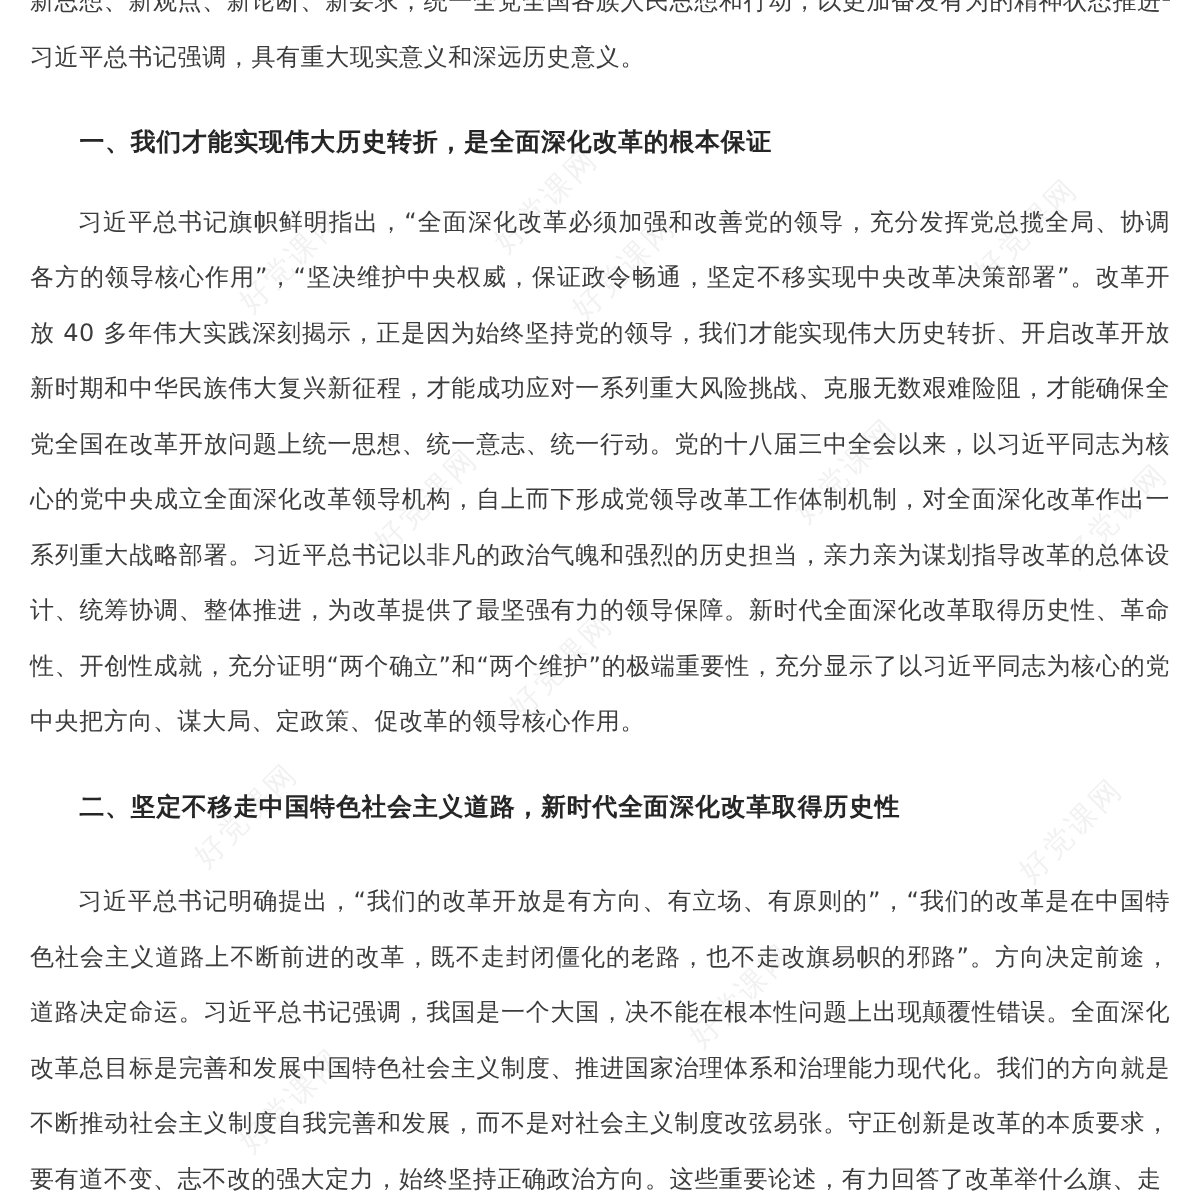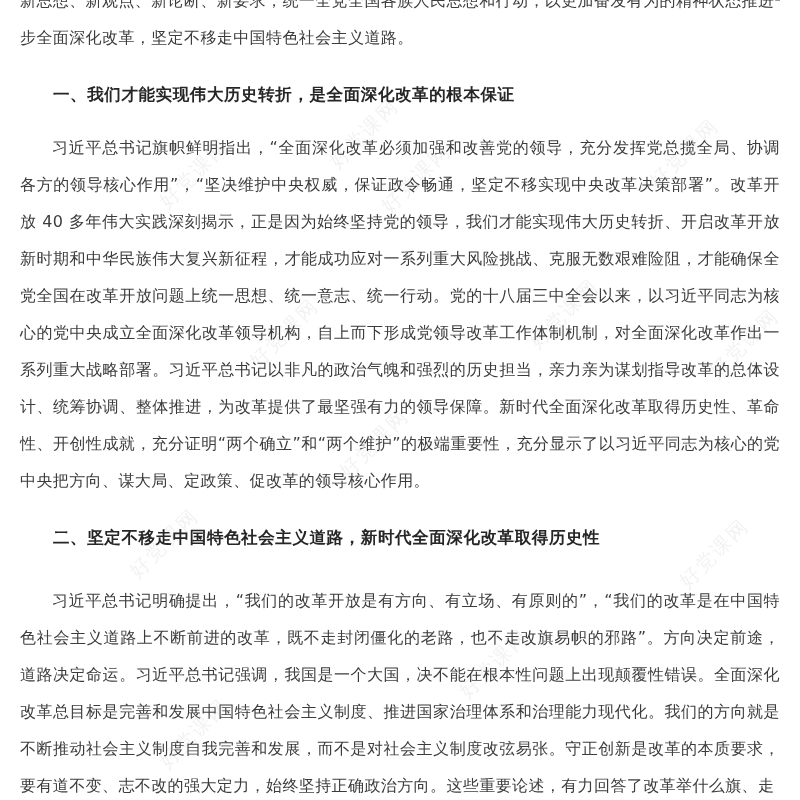--- a/index.html
+++ b/index.html
@@ -96,21 +96,21 @@
   <span class="wm">好党课网</span>
   <span class="wm">好党课网</span>
   <span class="wm">好党课网</span>
 </div>
 
 <div class="page">
   <div class="content">
 
     <div class="opening">
       <div class="clipped-line">新思想、新观点、新论断、新要求，统一全党全国各族人民思想和行动，以更加奋发有为的精神状态推进一</div>
-      <div class="visible-line">步全面深化改革，坚定不移走中国特色社会主义道路。</div>
+      <div class="visible-line">习近平总书记强调，具有重大现实意义和深远历史意义。</div>
     </div>
 
     <div class="section section-1">
       <h2 class="heading">一、我们才能实现伟大历史转折，是全面深化改革的根本保证</h2>
       <p class="body-par">习近平总书记旗帜鲜明指出，“全面深化改革必须加强和改善党的领导，充分发挥党总揽全局、协调各方的领导核心作用”，“坚决维护中央权威，保证政令畅通，坚定不移实现中央改革决策部署”。改革开放 40 多年伟大实践深刻揭示，正是因为始终坚持党的领导，我们才能实现伟大历史转折、开启改革开放新时期和中华民族伟大复兴新征程，才能成功应对一系列重大风险挑战、克服无数艰难险阻，才能确保全党全国在改革开放问题上统一思想、统一意志、统一行动。党的十八届三中全会以来，以习近平同志为核心的党中央成立全面深化改革领导机构，自上而下形成党领导改革工作体制机制，对全面深化改革作出一系列重大战略部署。习近平总书记以非凡的政治气魄和强烈的历史担当，亲力亲为谋划指导改革的总体设计、统筹协调、整体推进，为改革提供了最坚强有力的领导保障。新时代全面深化改革取得历史性、革命性、开创性成就，充分证明“两个确立”和“两个维护”的极端重要性，充分显示了以习近平同志为核心的党中央把方向、谋大局、定政策、促改革的领导核心作用。</p>
     </div>
 
     <div class="section section-2">
       <h2 class="heading">二、坚定不移走中国特色社会主义道路，新时代全面深化改革取得历史性</h2>
       <p class="body-par">习近平总书记明确提出，“我们的改革开放是有方向、有立场、有原则的”，“我们的改革是在中国特色社会主义道路上不断前进的改革，既不走封闭僵化的老路，也不走改旗易帜的邪路”。方向决定前途，道路决定命运。习近平总书记强调，我国是一个大国，决不能在根本性问题上出现颠覆性错误。全面深化改革总目标是完善和发展中国特色社会主义制度、推进国家治理体系和治理能力现代化。我们的方向就是不断推动社会主义制度自我完善和发展，而不是对社会主义制度改弦易张。守正创新是改革的本质要求，要有道不变、志不改的强大定力，始终坚持正确政治方向。这些重要论述，有力回答了改革举什么旗、走</p>

